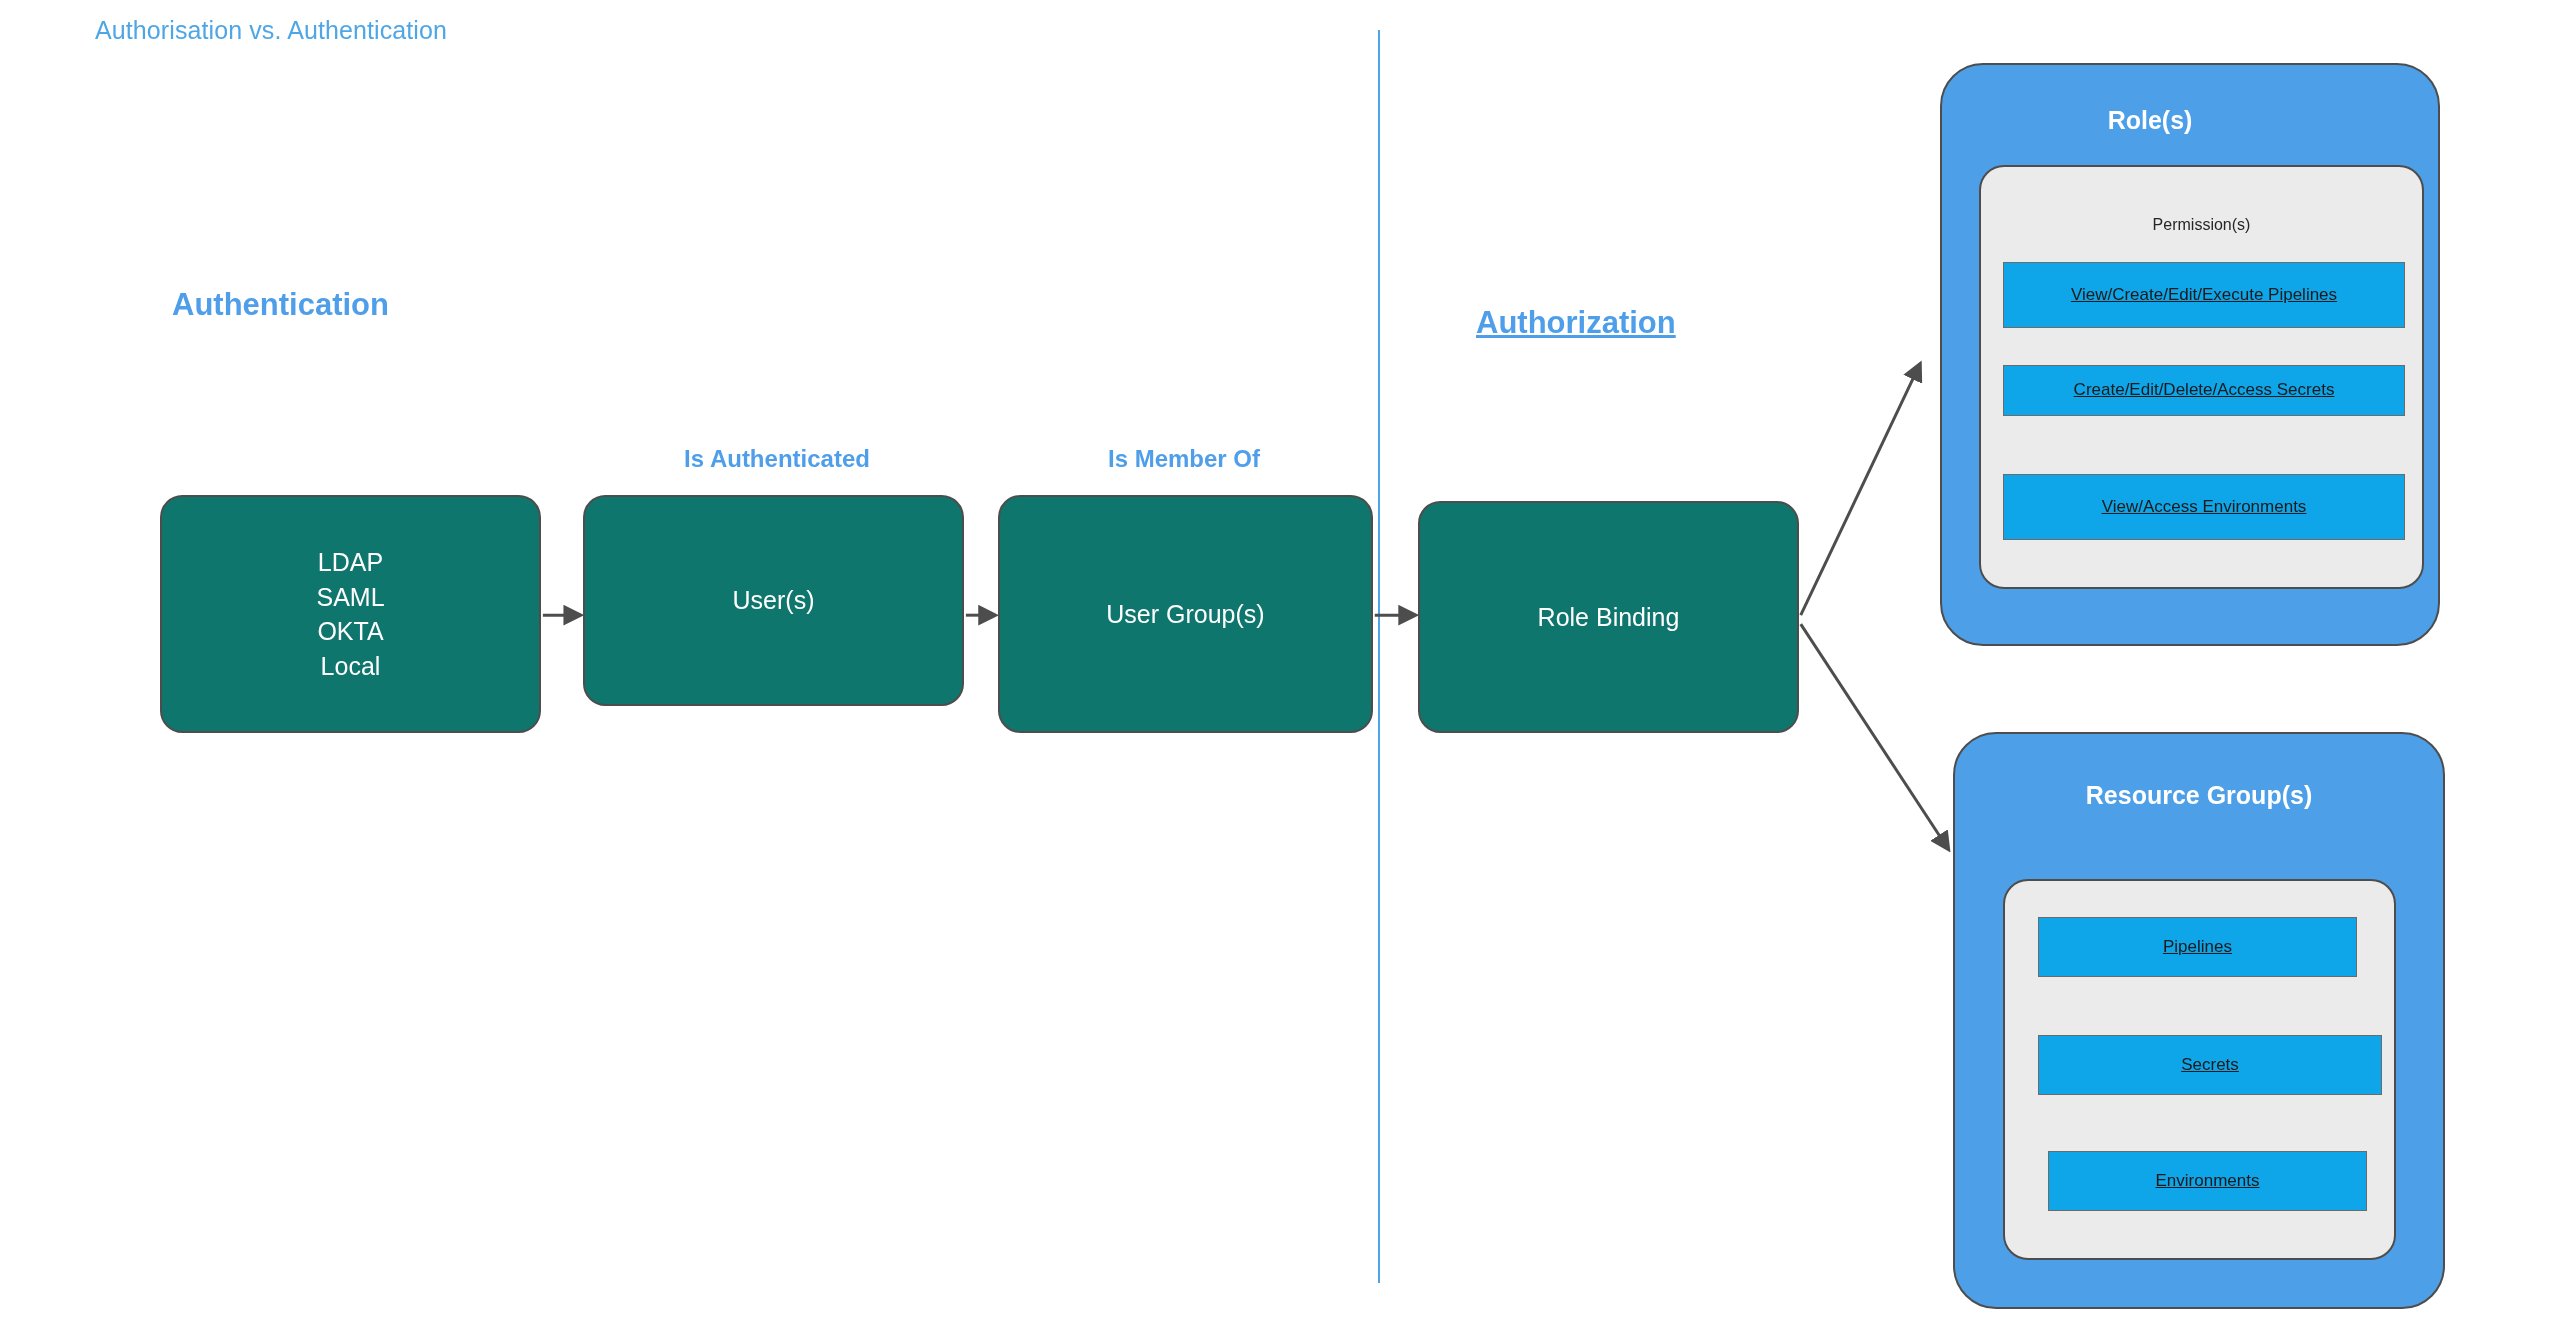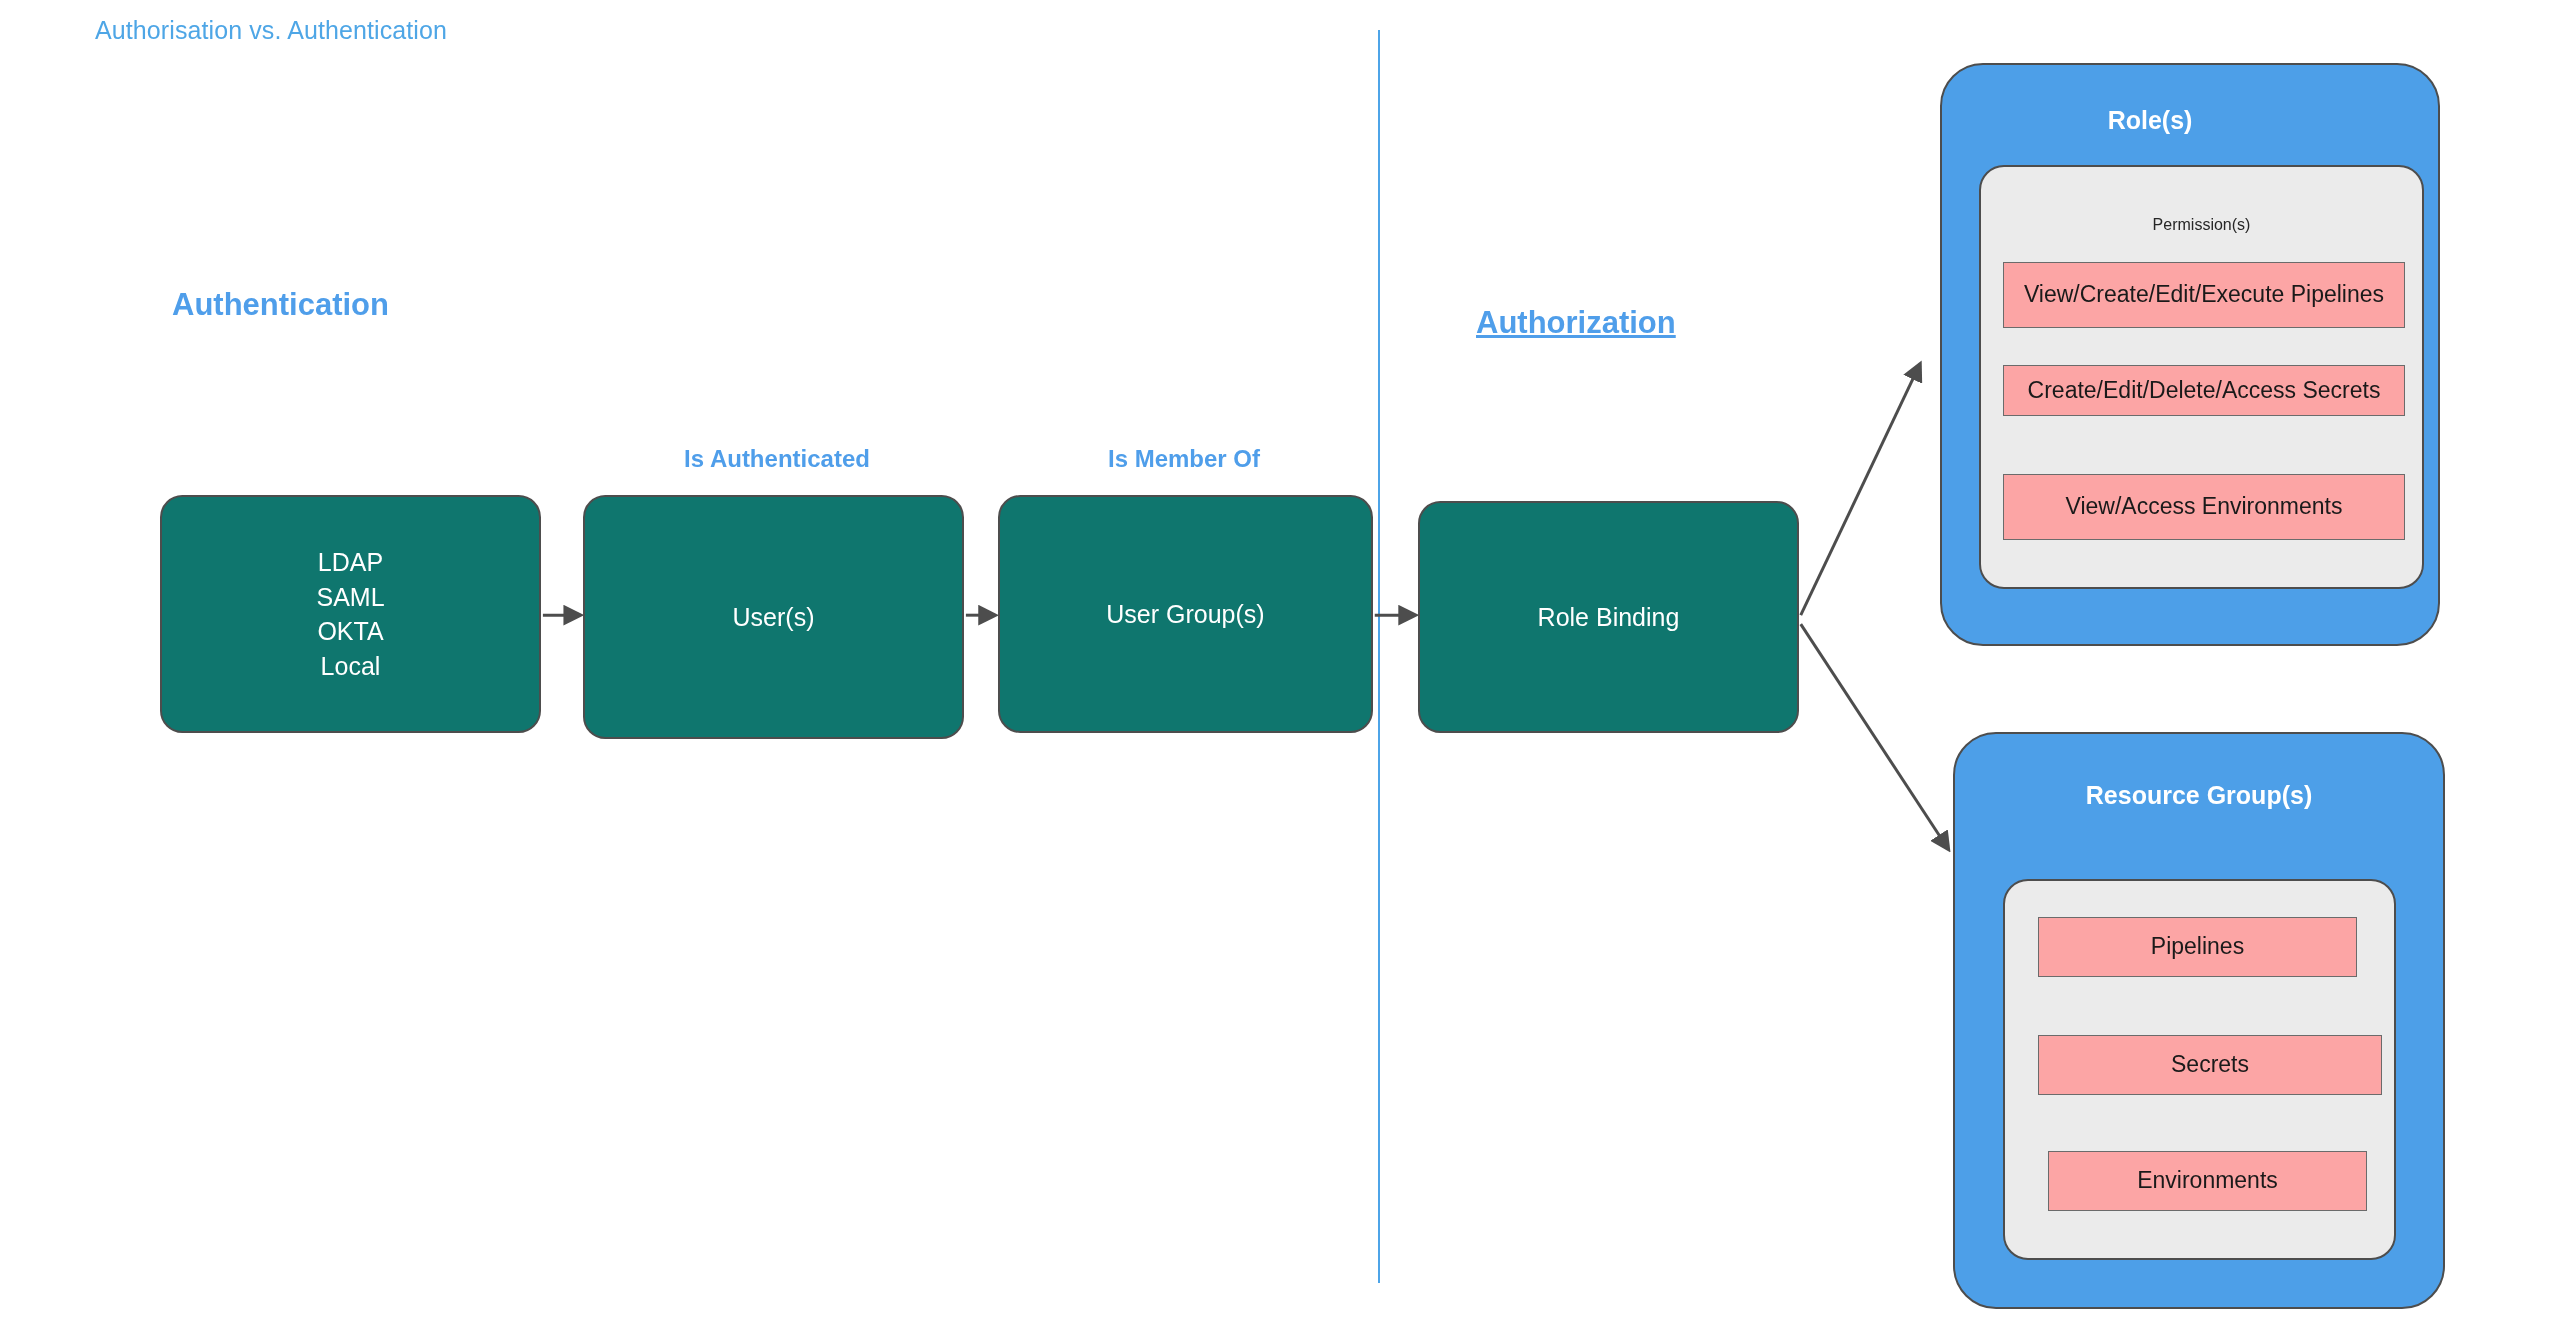--- a/index.html
+++ b/index.html
@@ -74,21 +74,21 @@
     display: flex;
     align-items: center;
     justify-content: center;
     color: #ffffff;
     font-weight: normal;
     font-size: 25px;
     text-align: center;
     line-height: 1.38;
   }
   #box-identity-providers { left: 160px;  top: 495px; width: 381px; height: 238px; }
-  #box-users              { left: 583px;  top: 495px; width: 381px; height: 244px; }
+  #box-users              { left: 583px;  top: 495px; width: 381px; height: 211px; }
   #box-user-groups        { left: 998px; top: 495px; width: 375px; height: 238px; }
   #box-role-binding       { left: 1418px; top: 501px; width: 381px; height: 232px; }
 
   .idp-list { display: block; }
   .idp-list span { display: block; }
 
   
   #arrow-layer {
     position: absolute;
     left: 0; top: 0;
@@ -134,31 +134,32 @@
     left: 0; right: 0;
     text-align: center;
     color: #262626;
     font-size: 16px;
     white-space: nowrap;
   }
 
   
   .item-chip {
     position: absolute;
-    background: #fca5a5;
+    background: #0ea5e9;
     border: 1.5px solid #6b6b6b;
     box-sizing: border-box;
     display: flex;
     align-items: center;
     justify-content: center;
     color: #1a1a1a;
-    font-size: 23px;
+    font-size: 17px;
     text-align: center;
     line-height: 1.18;
     padding: 0 4.5px;
+    text-decoration: underline;
   }
   #perm-0 { left: 2003px; top: 262px; width: 402px; height: 66px; }
   #perm-1 { left: 2003px; top: 365px; width: 402px; height: 51px; }
   #perm-2 { left: 2003px; top: 474px; width: 402px; height: 66px; }
 
   #res-0 { left: 2038px; top: 917px; width: 319px; height: 60px; }
   #res-1 { left: 2038px; top: 1035px; width: 344px; height: 60px; }
   #res-2 { left: 2048px; top: 1151px; width: 319px; height: 60px; }
 </style>
 </head>

